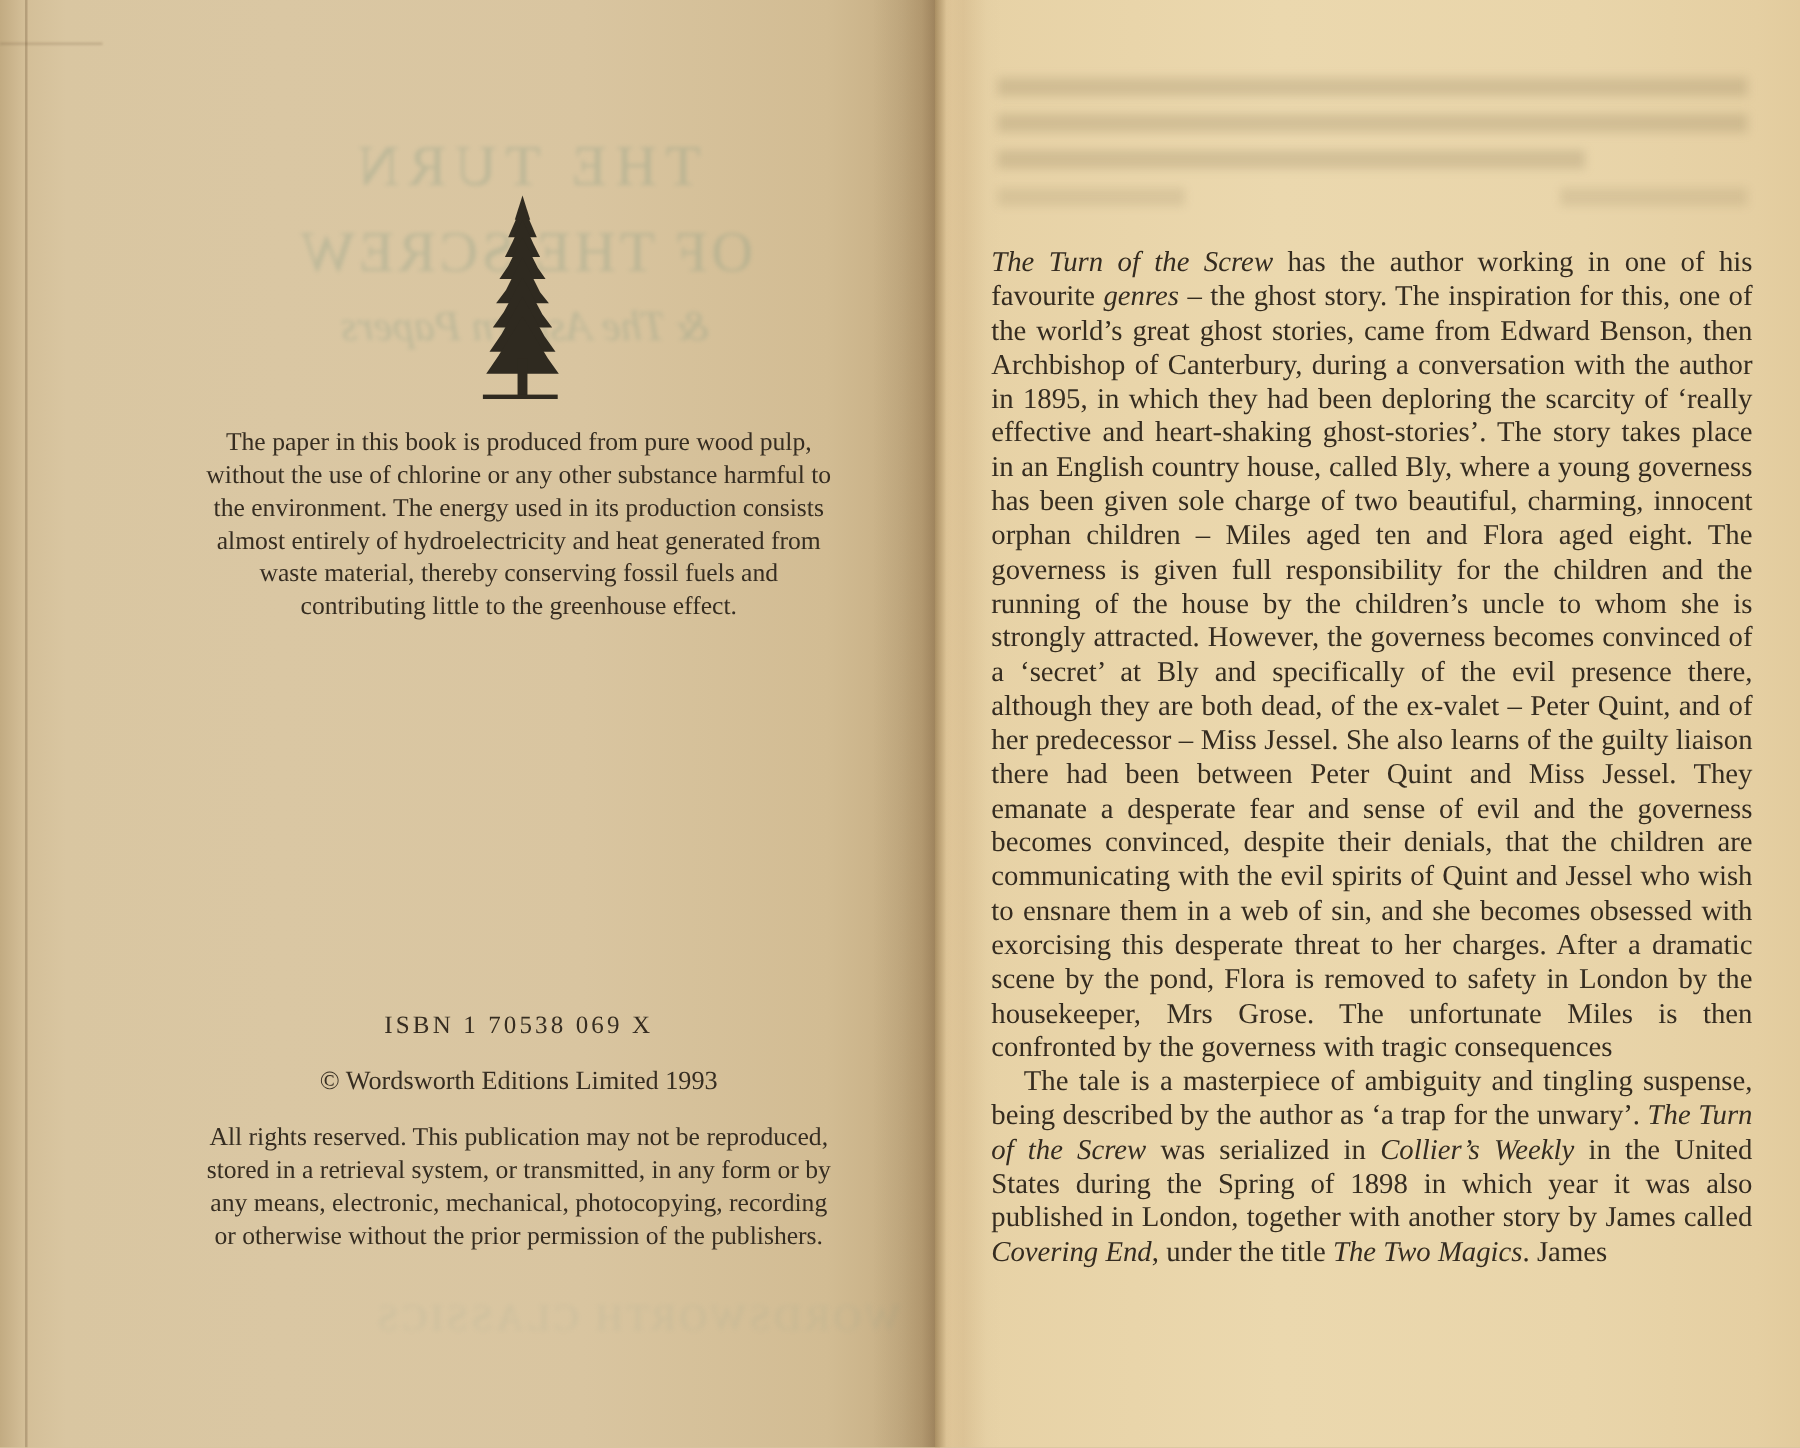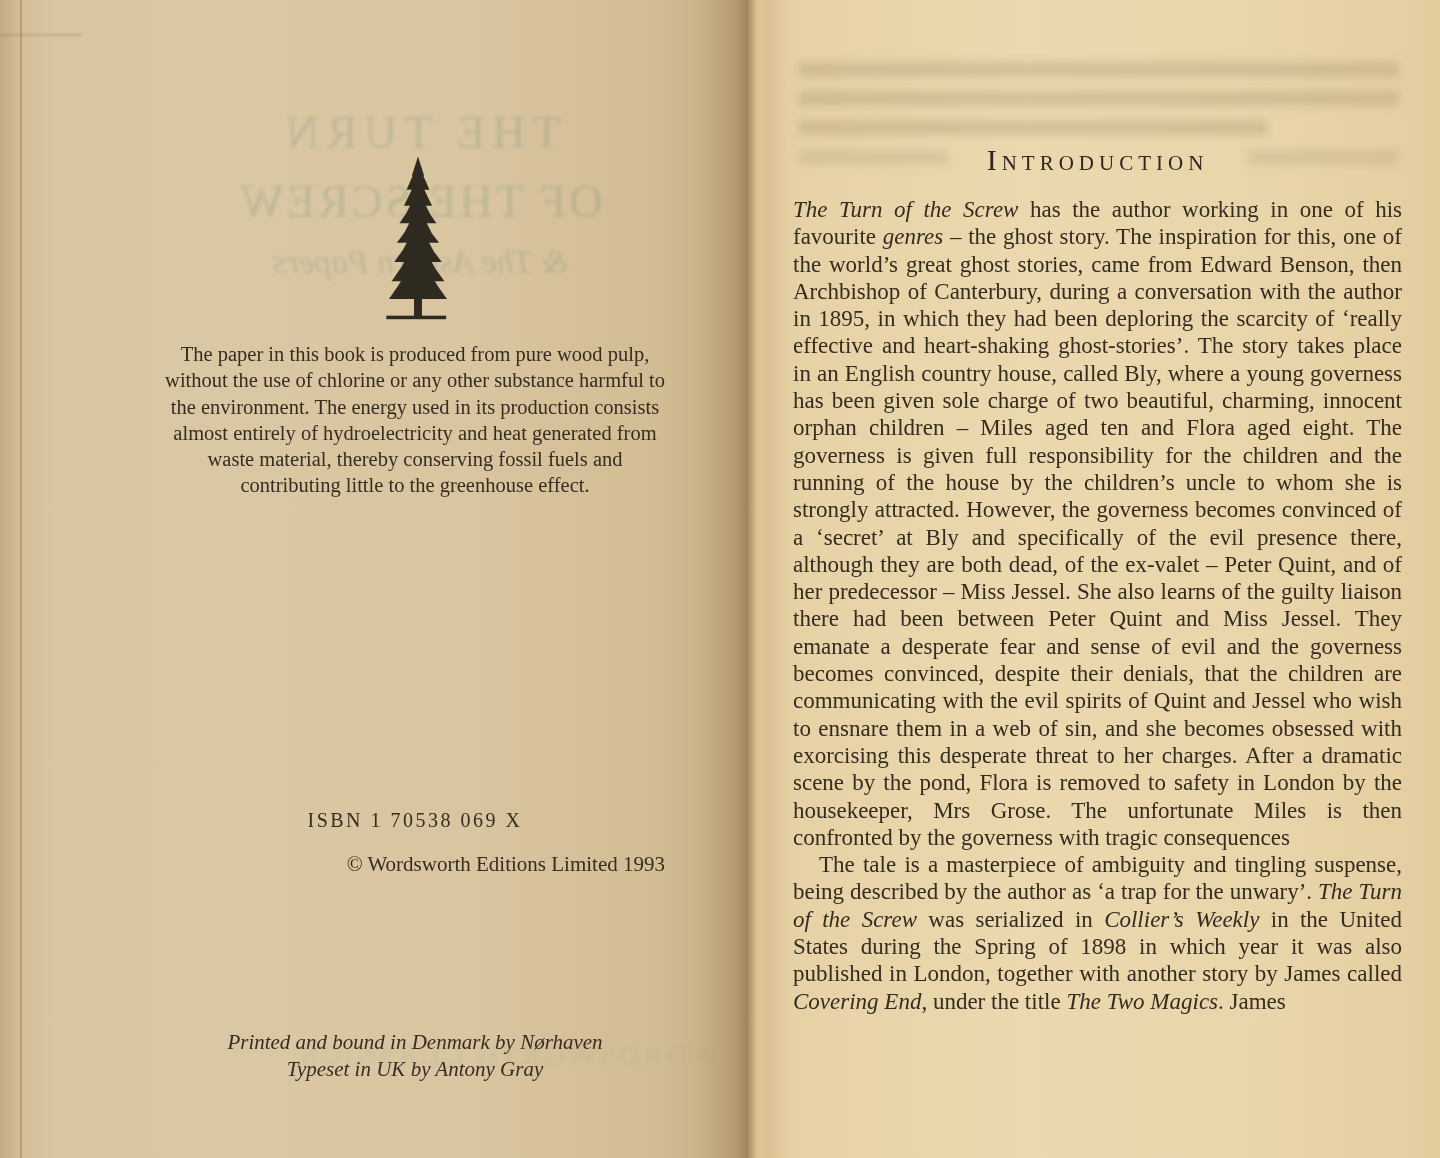--- a/index.html
+++ b/index.html
@@ -47,21 +47,21 @@
     position:absolute;left:150px;top:106px;width:540px;text-align:center;
     transform:scaleX(-1);color:#74937f;opacity:0.27;filter:blur(1.6px);
   }
   .ghost-title .gl1{font-size:46px;letter-spacing:7px;}
   .ghost-title .gl2{font-size:46px;letter-spacing:3px;margin-top:16px;}
   .ghost-title .gl3{font-size:34px;font-style:italic;margin-top:15px;}
   .tree{position:absolute;left:374px;top:150px;width:88px;height:180px;}
   .paper-note{top:341px;font-size:20.5px;line-height:26.3px;}
   .edition{top:698px;font-size:21px;line-height:28px;white-space:pre-line;}
   .isbn{top:809px;font-size:20px;letter-spacing:2.5px;}
-  .copyright{top:852px;font-size:21px;text-align:right;}
+  .copyright{top:852px;font-size:21px;}
   .rights{top:897px;font-size:20.5px;line-height:26.3px;}
   .colophon{top:1029px;font-size:21px;line-height:27px;font-style:italic;white-space:pre-line;}
   .ghost-footer{
     position:absolute;left:420px;top:1038px;width:300px;text-align:center;
     transform:scaleX(-1);font-size:30px;letter-spacing:3px;
     color:#7f9a8c;opacity:0.13;filter:blur(2px);white-space:nowrap;
   }
 
   
   .ghost-line{position:absolute;height:15px;background:rgba(150,134,98,0.28);filter:blur(4px);}
@@ -109,33 +109,31 @@
         <polygon points="50,92 70,128 80,142 20,142 31,126"></polygon>
         <polygon points="50,110 73,148 83,162 17,162 28,146"></polygon>
         <rect x="45.5" y="148" width="9" height="36"></rect>
         <rect x="14" y="181" width="68" height="4"></rect>
       </g>
     </svg>
 
     <div class="lp-block paper-note">The paper in this book is produced from pure wood pulp, without the use of chlorine or any other substance harmful to the environment. The energy used in its production consists almost entirely of hydroelectricity and heat generated from waste material, thereby conserving fossil fuels and contributing little to the greenhouse effect.</div>
     <div class="lp-block isbn">ISBN 1 70538 069 X</div>
     <div class="lp-block copyright">© Wordsworth Editions Limited 1993</div>
-    <div class="lp-block colophon">Printed and bound in Denmark by Nørhaven
-Typeset in UK by Antony Gray</div>
+    <div class="lp-block rights">All rights reserved. This publication may not be reproduced, stored in a retrieval system, or transmitted, in any form or by any means, electronic, mechanical, photocopying, recording or otherwise without the prior permission of the publishers.</div>
     <div class="ghost-footer">WORDSWORTH CLASSICS</div>
   </div>
 
   <div class="page right">
     <div class="ghost-line gline1"></div>
     <div class="ghost-line gline2"></div>
     <div class="ghost-line gline3"></div>
     <div class="ghost-line gline4"></div>
     <div class="ghost-line gline5"></div>
 
-    <h1 class="intro-heading">Introduction</h1>
 
     <div class="bodytext">
       <p><span class="it">The Turn of the Screw</span><span> has the author working in one of his favourite </span><span class="it">genres</span><span> – the ghost story. The inspiration for this, one of the world’s great ghost stories, came from Edward Benson, then Archbishop of Canterbury, during a conversation with the author in 1895, in which they had been deploring the scarcity of ‘really effective and heart-shaking ghost-stories’. The story takes place in an English country house, called Bly, where a young governess has been given sole charge of two beautiful, charming, innocent orphan children – Miles aged ten and Flora aged eight. The governess is given full responsibility for the children and the running of the house by the children’s uncle to whom she is strongly attracted. However, the governess becomes convinced of a ‘secret’ at Bly and specifically of the evil presence there, although they are both dead, of the ex-valet – Peter Quint, and of her predecessor – Miss Jessel. She also learns of the guilty liaison there had been between Peter Quint and Miss Jessel. They emanate a desperate fear and sense of evil and the governess becomes convinced, despite their denials, that the children are communicating with the evil spirits of Quint and Jessel who wish to ensnare them in a web of sin, and she becomes obsessed with exorcising this desperate threat to her charges. After a dramatic scene by the pond, Flora is removed to safety in London by the housekeeper, Mrs Grose. The unfortunate Miles is then confronted by the governess with tragic consequences</span></p>
       <p class="indent"><span>The tale is a masterpiece of ambiguity and tingling suspense, being described by the author as ‘a trap for the unwary’. </span><span class="it">The Turn of the Screw</span><span> was serialized in </span><span class="it">Collier’s Weekly</span><span> in the United States during the Spring of 1898 in which year it was also published in London, together with another story by James called </span><span class="it">Covering End</span><span>, under the title </span><span class="it">The Two Magics</span><span>. James</span></p>
     </div>
   </div>
 
   <div class="gutter"></div>
 </div>
 

